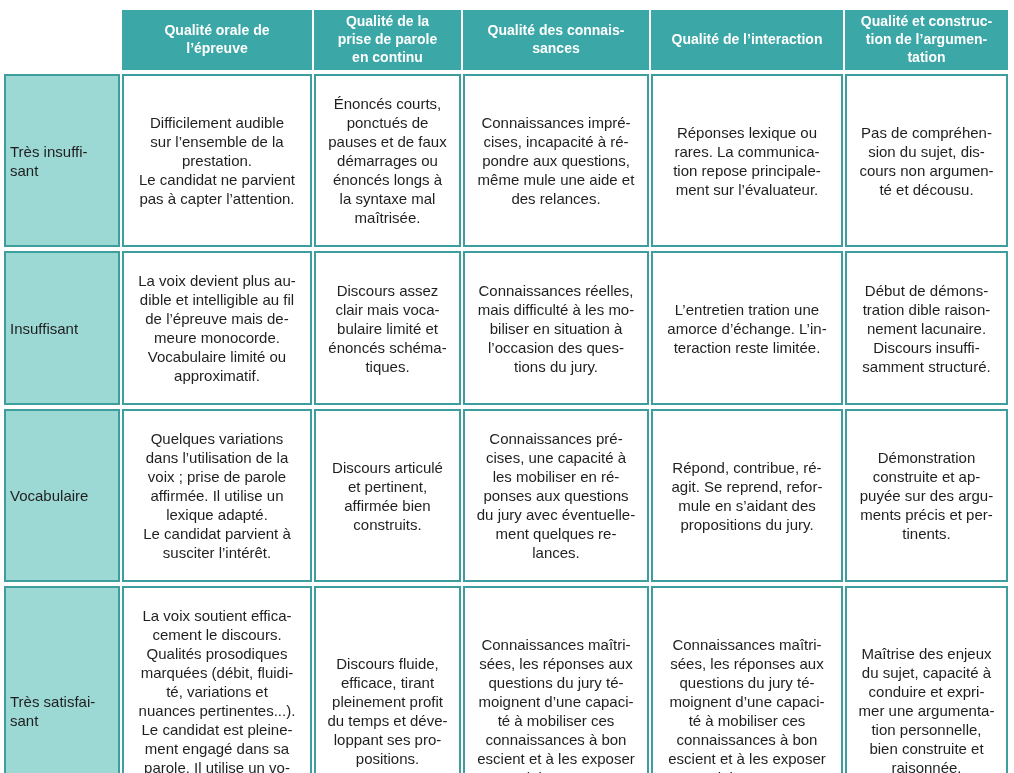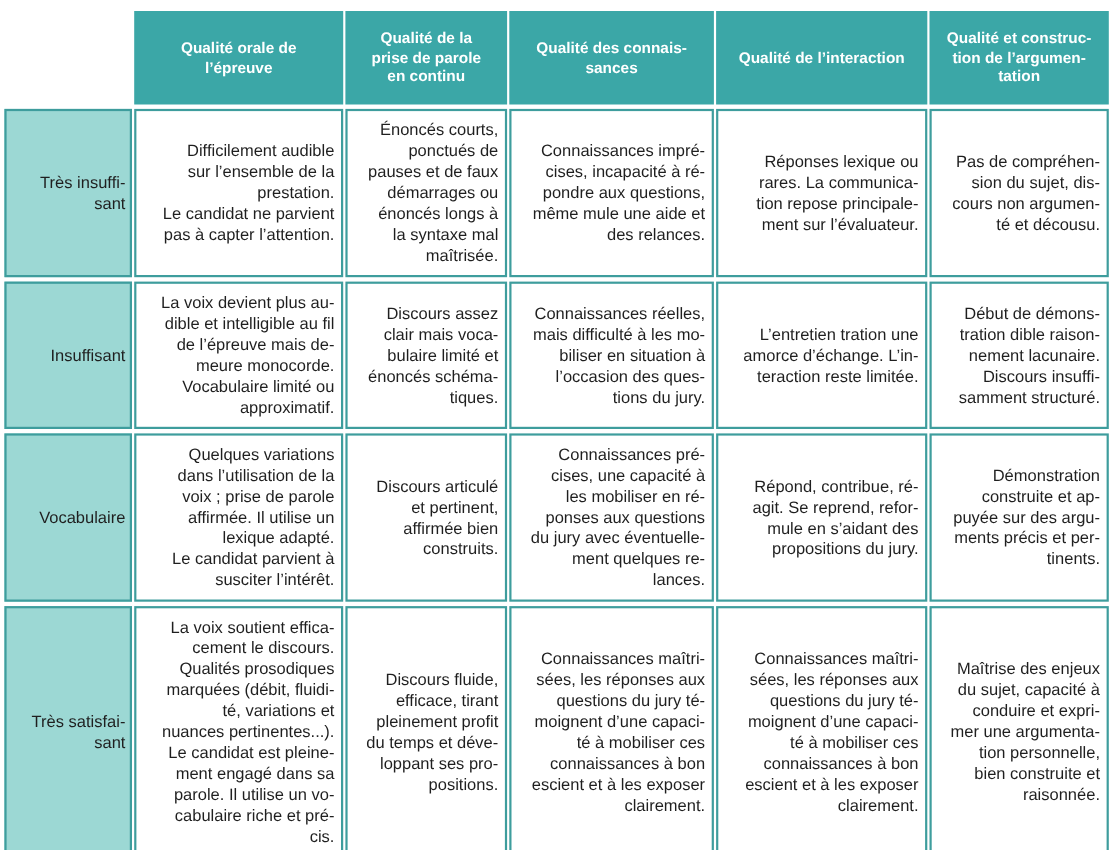--- a/index.html
+++ b/index.html
@@ -22,21 +22,21 @@
     table-layout:fixed;
     width:1008px;
   }
   th,td{box-sizing:border-box;}
   col.c0{width:116px;}
   col.c1{width:190px;}
   col.c2{width:147px;}
   col.c3{width:186px;}
   col.c4{width:192px;}
   col.c5{width:163px;}
-  thead tr{height:85px;}
+  thead tr{height:60px;}
   tr.row-0{height:152px;}
   tr.row-1{height:131px;}
   tr.row-2{height:150px;}
   tr.row-3{height:222px;}
   th.corner{background:transparent;border:none;}
   th.col-header{
     background:var(--header-bg);
     color:var(--header-text);
     font-weight:bold;
     font-size:14px;
@@ -46,35 +46,35 @@
     white-space:pre-line;
     padding:2px 4px;
   }
   th.row-label{
     background:var(--label-bg);
     border:2px solid var(--border);
     color:var(--body-text);
     font-weight:normal;
     font-size:15px;
     line-height:19px;
-    text-align:right;
+    text-align:left;
     vertical-align:middle;
     white-space:pre-line;
     padding:2px 4px;
   }
   td.cell{
     background:#FFFFFF;
     border:2px solid var(--border);
     color:var(--body-text);
     font-size:15px;
     line-height:19px;
-    text-align:right;
+    text-align:center;
     vertical-align:middle;
     white-space:pre-line;
-    padding:8px 6px;
+    padding:18px 6px;
     overflow:hidden;
   }
 </style>
 </head>
 <body>
 
 
 
 <div class="table-wrap">
   <table>

